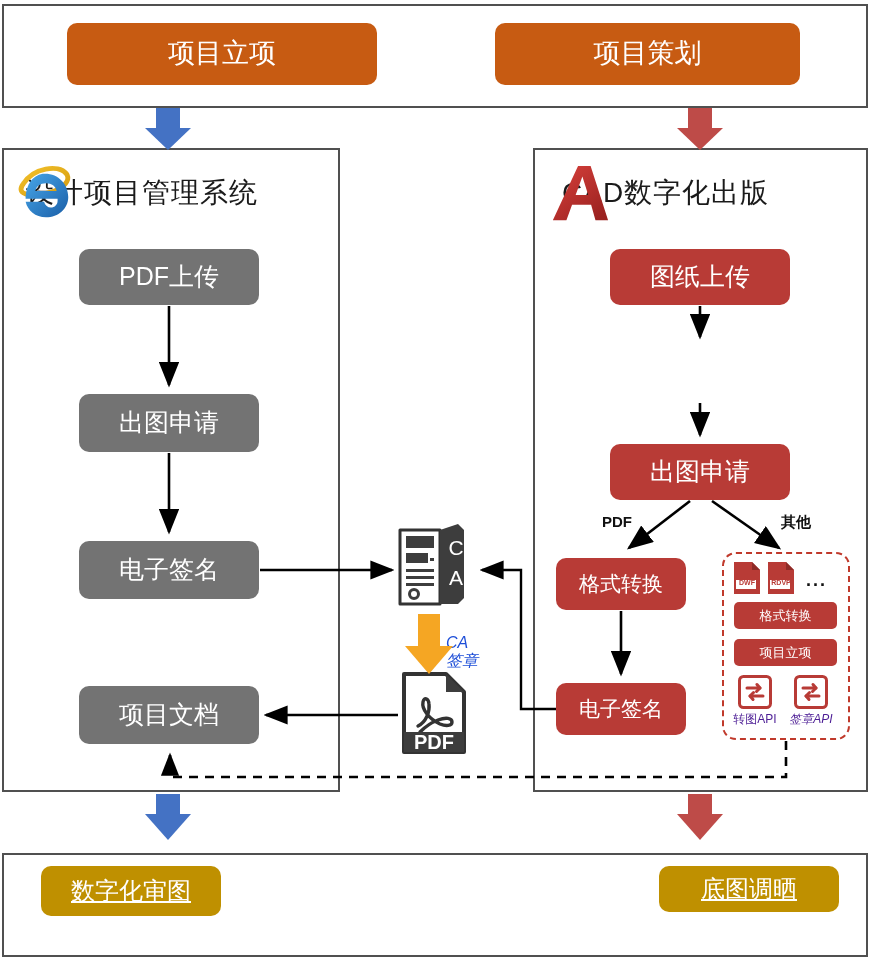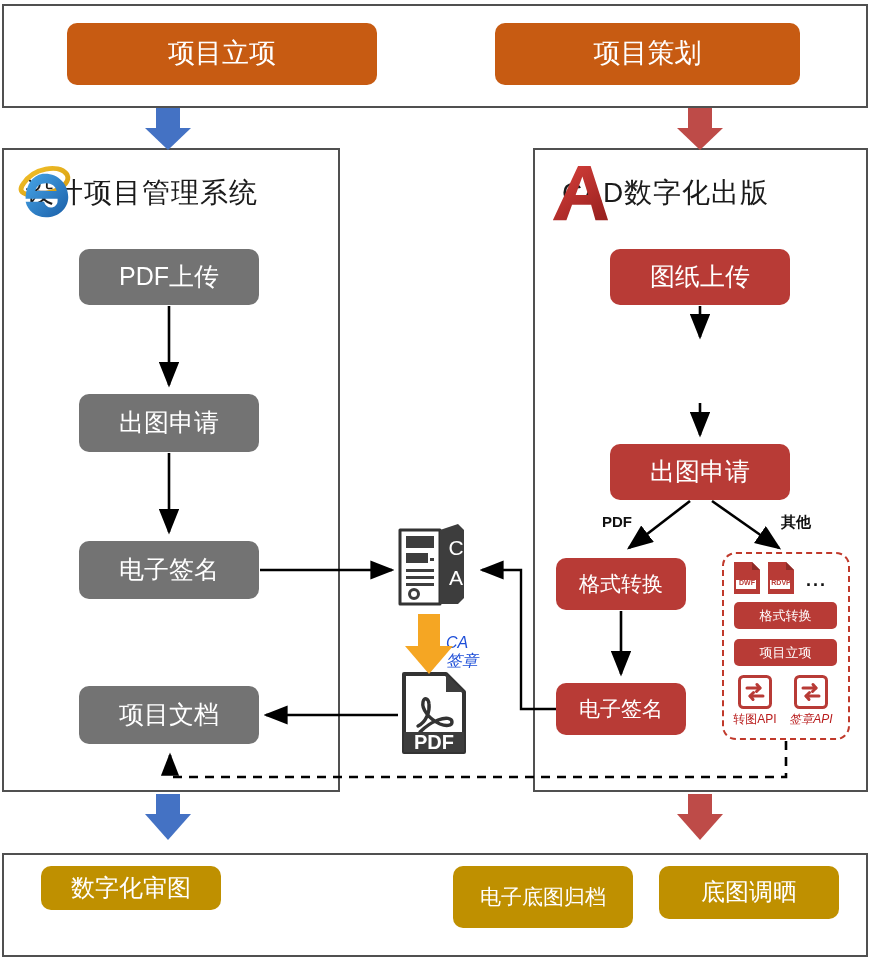--- a/index.html
+++ b/index.html
@@ -25,21 +25,21 @@
   .small-label{position:absolute;font-size:14px;color:#111;text-align:center;line-height:1.15;}
 
   svg.layer{position:absolute;left:0;top:0;width:870px;height:960px;pointer-events:none;}
 
   
   .api-group{position:absolute;border:2px dashed #C0392B;border-radius:14px;box-sizing:border-box;}
   .mini-box{position:absolute;background:#B83B36;color:#fff;border-radius:5px;display:flex;
             align-items:center;justify-content:center;font-size:13px;}
   .file-ico{position:absolute;}
   .api-ico{position:absolute;}
-  .api-cap{position:absolute;font-size:12px;color:#b91c1c;text-align:center;width:60px;}
+  .api-cap{position:absolute;font-size:12px;color:#4c1d95;text-align:center;width:60px;}
   .dots{position:absolute;font-size:18px;color:#111;font-weight:bold;letter-spacing:2px;}
 
   .ie-logo{position:absolute;width:62px;height:62px;}
   .acad-logo{position:absolute;width:62px;height:62px;}
   .server-ico{position:absolute;}
   .pdf-ico{position:absolute;}
   .ca-cap{position:absolute;font-size:16px;color:#1d4ed8;line-height:1.15;text-align:left;font-style:italic;}
 </style>
 </head>
 <body>
@@ -201,27 +201,24 @@
       <path d="M44 2 L62 20 H44 Z" fill="#3d3d3d"></path>
       <path d="M16 54 C24 50 28 40 27 32 C26.5 26 22 25 21 30 C19.5 37 27 47 38 52 C44 54.5 50 54 50 50
                C50 46 44 45 36 48 C28 51 22 56 18 60" fill="none" stroke="#333" stroke-width="3.4" stroke-linecap="round" stroke-linejoin="round"></path>
       <rect x="2" y="60" width="60" height="20" fill="#3d3d3d"></rect>
       <text x="32" y="77" font-family="Liberation Sans, sans-serif" font-size="20" font-weight="bold" fill="#fff" text-anchor="middle">PDF</text>
     </svg>
   </div>
 
   <div class="panel" style="left:2px;top:853px;width:866px;height:104px;"></div>
 
-  <div class="rbox gold" style="left:41px;top:866px;width:180px;height:44px;font-size:24px;">
+  <div class="rbox gold" style="left:41px;top:866px;width:180px;height:50px;font-size:24px;text-decoration:underline;">
     <span>数字化审图</span>
   </div>
-  <div class="rbox gold" style="left:453px;top:866px;width:180px;height:62px;font-size:21px;">
-    <span>电子底图归档</span>
-  </div>
-  <div class="rbox gold" style="left:659px;top:866px;width:180px;height:53px;font-size:24px;">
+  <div class="rbox gold" style="left:659px;top:866px;width:180px;height:46px;font-size:24px;text-decoration:underline;">
     <span>底图调晒</span>
   </div>
 
   <svg class="layer">
     <defs>
       <marker id="ah" markerWidth="10" markerHeight="8" refX="9" refY="4" orient="auto">
         <path d="M0 0 L10 4 L0 8 Z" fill="#000"></path>
       </marker>
       <marker id="ahs" markerWidth="9" markerHeight="7" refX="8" refY="3.5" orient="auto">
         <path d="M0 0 L9 3.5 L0 7 Z" fill="#000"></path>

